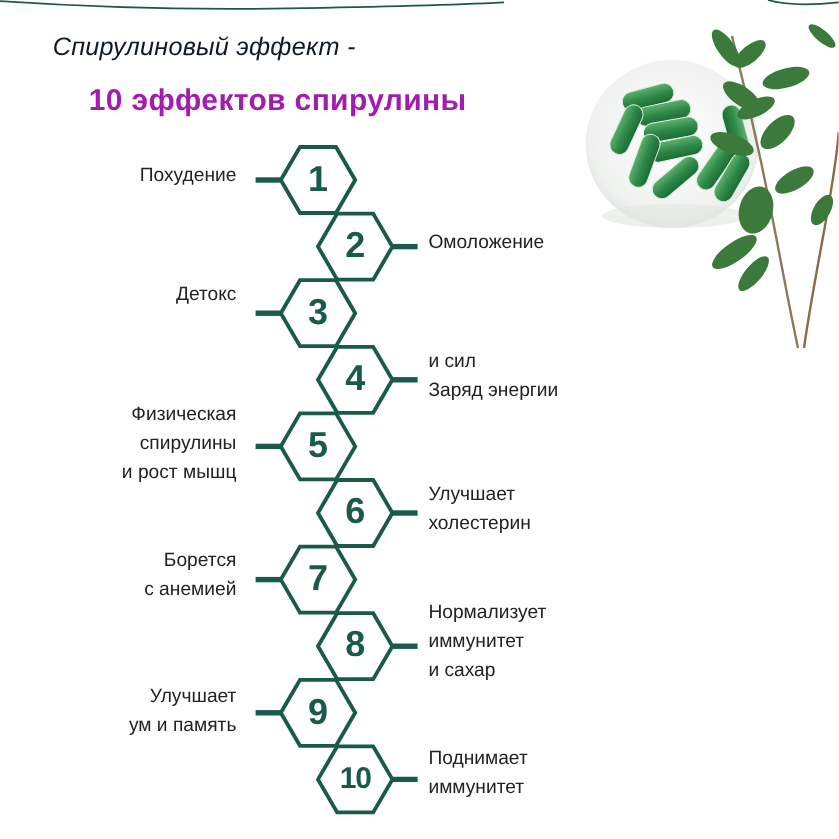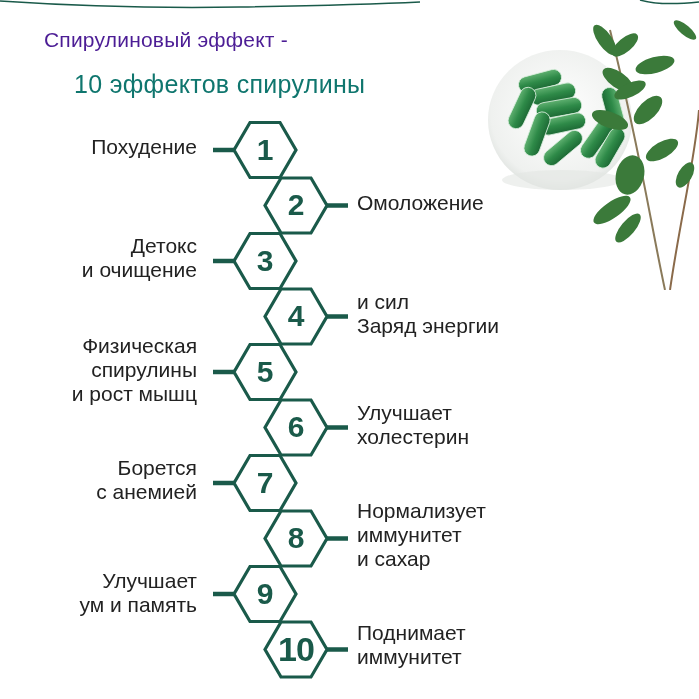--- a/index.html
+++ b/index.html
@@ -5,42 +5,42 @@
   html, body { margin: 0; padding: 0; }
   body {
     width: 699px; height: 699px; overflow: hidden; position: relative;
     background: #ffffff;
     font-family: "Liberation Sans", "DejaVu Sans", sans-serif;
     color: #1d1d1d;
   }
   .top-arc { position: absolute; left: 0; top: 0; width: 699px; height: 12px; }
   .subtitle {
     position: absolute; left: 44px; top: 28px;
-    font-size: 21px; color: #4c1d95;
+    font-size: 21px; font-style: italic; color: #0f172a;
     letter-spacing: 0.2px;
   }
   .title {
     position: absolute; left: 74px; top: 70px;
-    font-size: 25px; font-weight: normal; color: #0f766e;
+    font-size: 25px; font-weight: bold; color: #a21caf;
     letter-spacing: 0.3px;
   }
   .hex-svg { position: absolute; left: 0; top: 0; width: 699px; height: 699px; }
   .label {
-    position: absolute; font-size: 21px; line-height: 24px; color: #222;
+    position: absolute; font-size: 16px; line-height: 24px; color: #222;
     white-space: nowrap;
   }
   .label.left { text-align: right; right: 502px; }
   .label.right { text-align: left; left: 357px; }
   .label span { display: block; }
   .hexnum {
     position: absolute; width: 62px; height: 54px;
     display: flex; align-items: center; justify-content: center;
     font-size: 30px; font-weight: bold; color: #1a5a4a;
   }
-  .hexnum.ten { font-size: 34px; letter-spacing: -1px; text-align: right; }
+  .hexnum.ten { font-size: 25px; letter-spacing: -1px; text-align: right; }
   .illustration { position: absolute; left: 480px; top: 0; width: 219px; height: 290px; }
 </style>
 </head>
 <body>
 
 <svg class="top-arc" viewBox="0 0 699 12">
   <path d="M0 1 Q 120 9 240 7 T 420 2" stroke="#1a5a4a" stroke-width="1.5" fill="none"></path>
   <path d="M640 0 Q 660 6 699 2" stroke="#1a5a4a" stroke-width="1.5" fill="none"></path>
 </svg>
 
@@ -135,21 +135,20 @@
 <div class="hexnum ten" style="left:265px; top:622px;">10</div>
 
 <div class="label left" style="top:135px;">
   <span>Похудение</span>
 </div>
 <div class="label right" style="top:191px;">
   <span>Омоложение</span>
 </div>
 <div class="label left" style="top:234px;">
   <span>Детокс</span>
-  <span>и очищение</span>
 </div>
 <div class="label right" style="top:290px;">
   <span>и сил</span>
   <span>Заряд энергии</span>
 </div>
 <div class="label left" style="top:334px;">
   <span>Физическая</span>
   <span>спирулины</span>
   <span>и рост мышц</span>
 </div>

